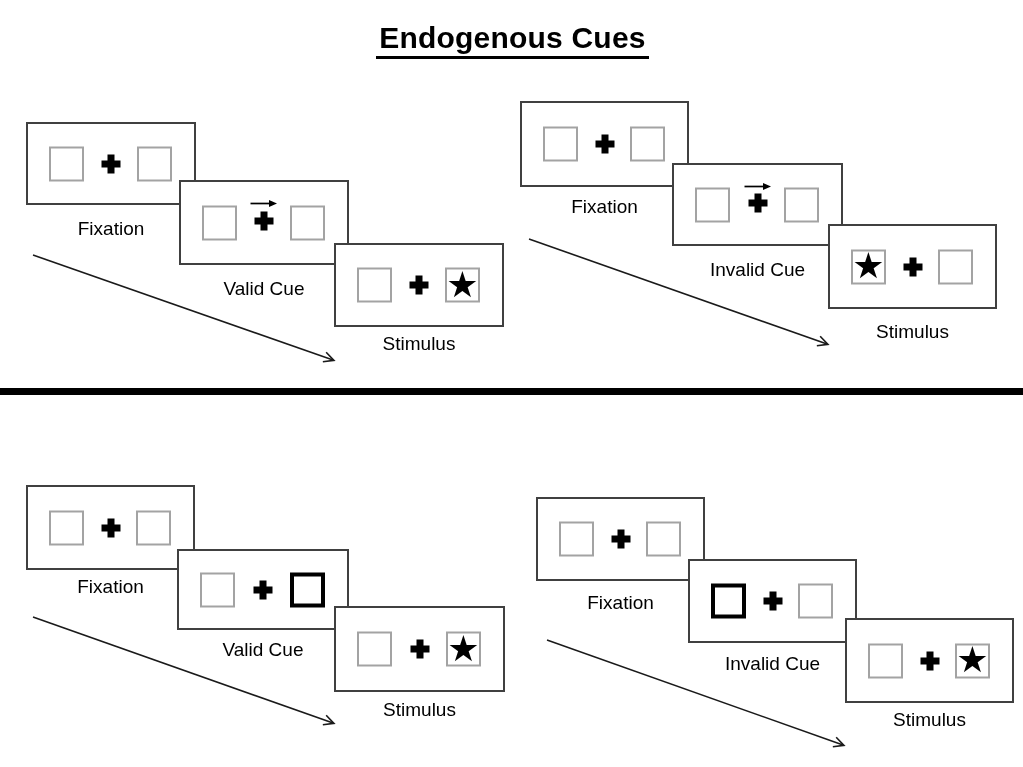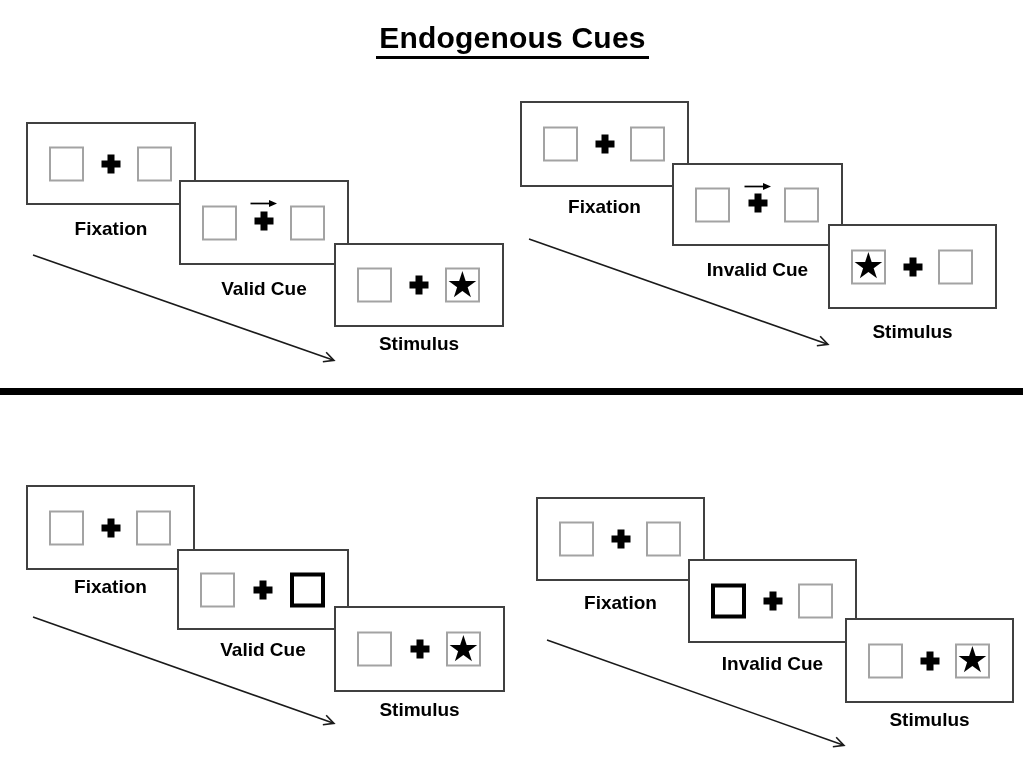--- a/index.html
+++ b/index.html
@@ -32,21 +32,21 @@
   }
   .plus{
     position:absolute;left:50%;top:50%;width:19px;height:19px;
     transform:translate(-50%,-50%);
   }
   .plus::before{content:"";position:absolute;left:6px;top:0;width:7px;height:19px;background:#000;}
   .plus::after{content:"";position:absolute;top:6px;left:0;width:19px;height:7px;background:#000;}
   .has-arrow .plus{top:calc(50% - 2px);}
   .cue-arrow{position:absolute;top:16px;left:50%;transform:translateX(-50%);}
   .step-label{
-    position:absolute;font-size:19px;font-weight:bold;text-align:center;
+    position:absolute;font-size:19px;font-weight:normal;text-align:center;
     line-height:22px;z-index:5;white-space:nowrap;
   }
   .flow-arrow{position:absolute;z-index:0;overflow:visible;}
 </style>
 </head>
 <body>
 
 <div class="stage">
 
   <div class="section-title" style="top:20px">

